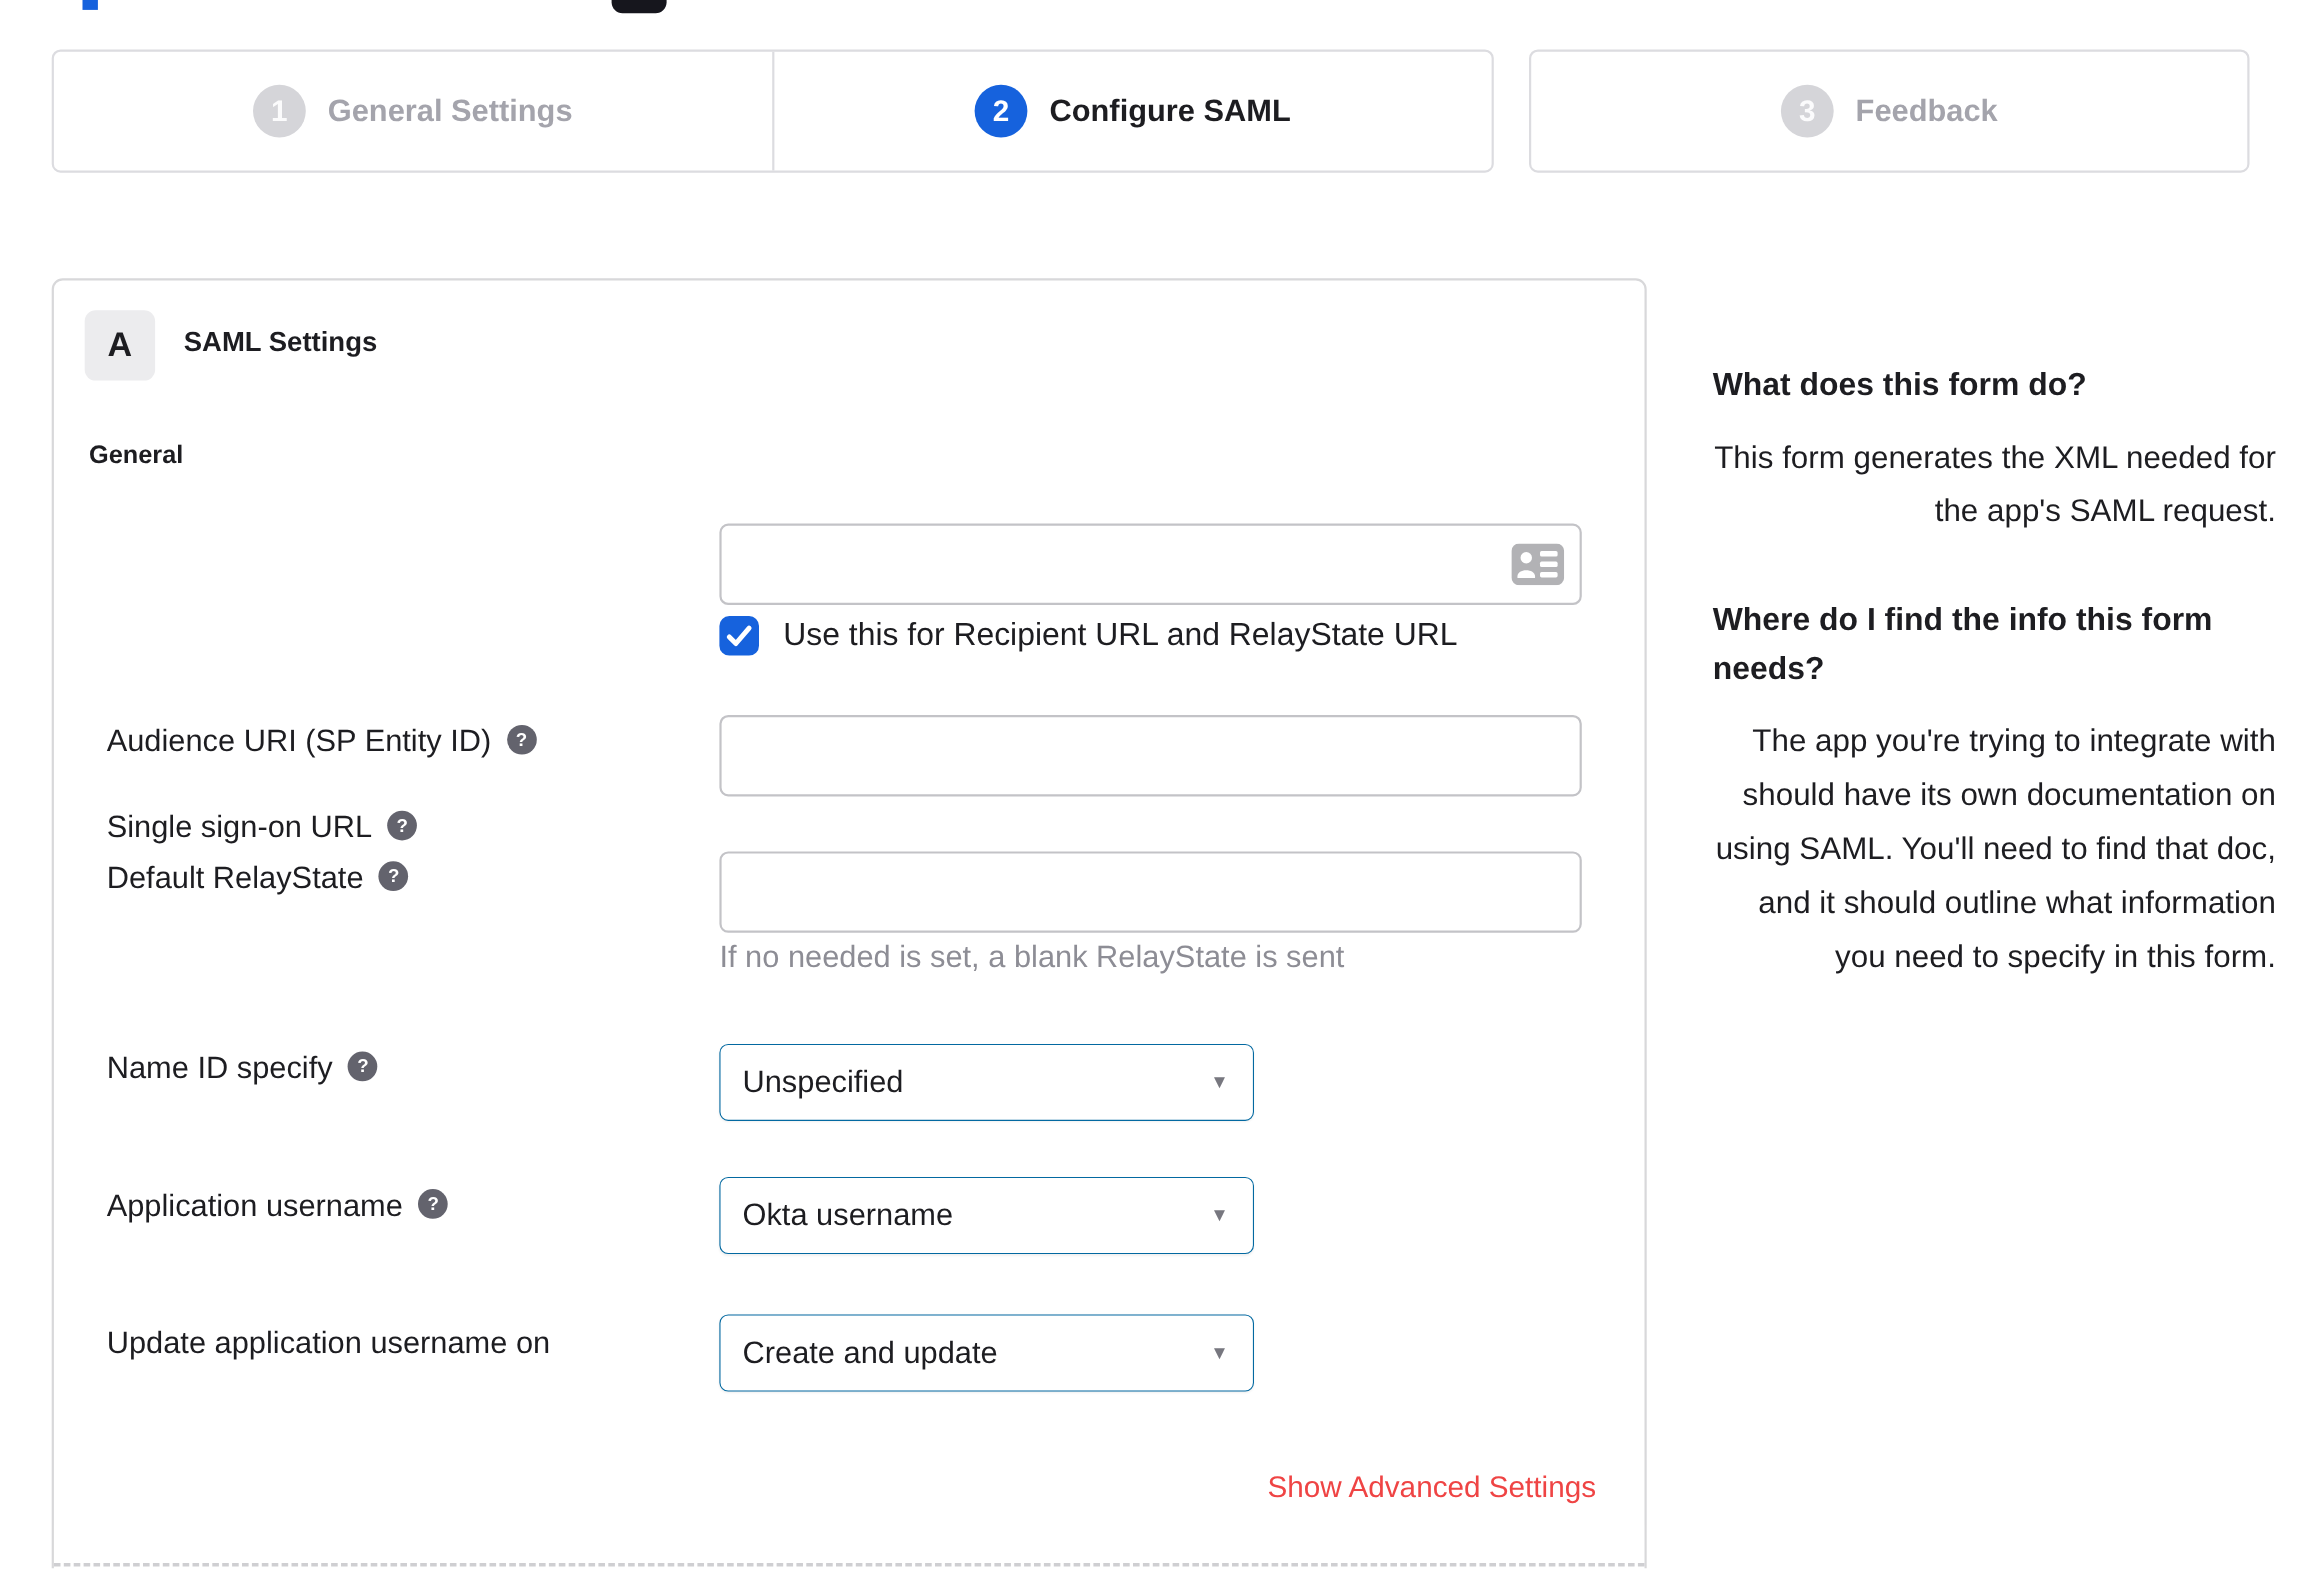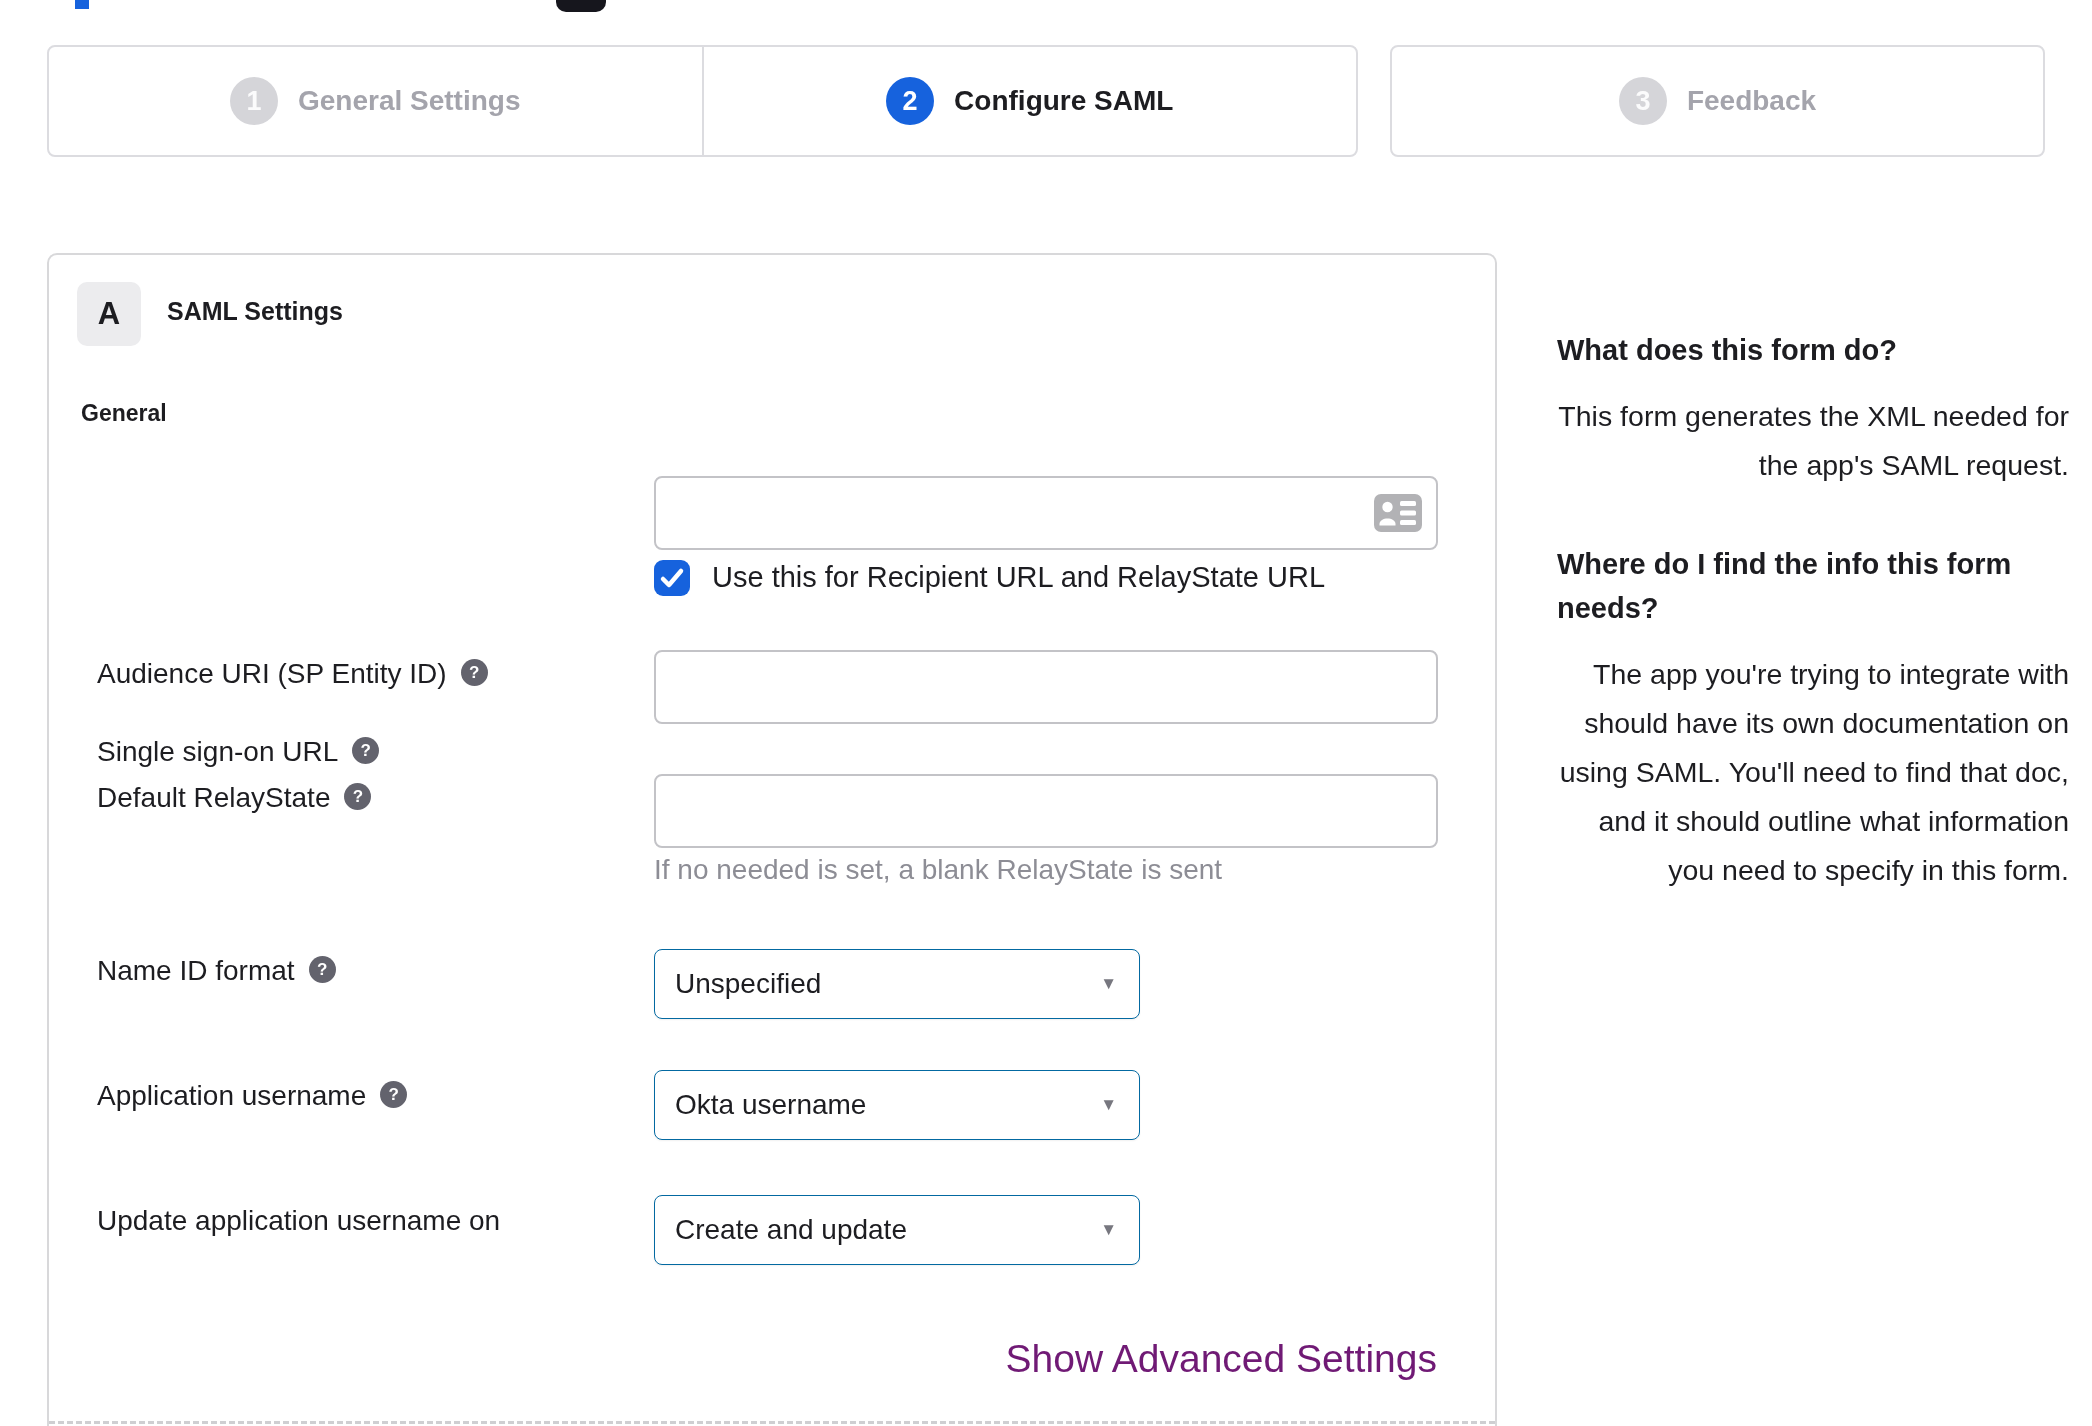--- a/index.html
+++ b/index.html
@@ -51,21 +51,21 @@
   .checkbox-label { position:absolute; left:663px; font-size:29px; color:#1d1d21; white-space:nowrap; }
 
   .hint { position:absolute; left:605px; font-size:28px; color:#8d8d95; white-space:nowrap; }
 
   .select { position:absolute; left:605px; width:486px; height:70px; background:#fff;
     border:1px solid #0369a1; border-radius:8px; display:flex; align-items:center;
     padding:0 20px; font-size:28px; color:#1d1d21; box-shadow:0 1px 2px rgba(0,0,0,0.06); }
   .select .caret { position:absolute; right:22px; top:50%; transform:translateY(-50%);
     font-size:17px; color:#77777f; }
 
-  .advanced-link { position:absolute; right:58px; top:1082px; font-size:39px; color:#701a75;
+  .advanced-link { position:absolute; right:44px; top:1082px; font-size:27px; color:#ef4444;
     text-decoration:none; white-space:nowrap; }
   .dashed-divider { position:absolute; left:0; right:0; top:1166px; border-top:3px dashed #cfcfd2; }
 
   
   .sidebar { position:absolute; left:1533px; top:328px; width:512px;margin-left:24px; }
   .sidebar h3 { font-size:29px; font-weight:bold; color:#1d1d21; line-height:44px; }
   .sidebar h3.second { margin-top:52px; width:480px; }
   .sidebar p { margin-top:20px; font-size:28.5px; color:#1d1d21; line-height:49px;text-align:right; }
 </style>
 </head>
@@ -123,21 +123,21 @@
     </div>
     <input class="text-input" style="top: 395px;" type="text" value="">
 
     <div class="field-label" style="top:527px;">
       <span>Default RelayState</span><span class="help-icon">?</span>
     </div>
     <input class="text-input" style="top: 519px;" type="text" value="">
     <div class="hint" style="top:599px;">If no needed is set, a blank RelayState is sent</div>
 
     <div class="field-label" style="top:700px;">
-      <span>Name ID format</span><span class="help-icon">?</span>
+      <span>Name ID specify</span><span class="help-icon">?</span>
     </div>
     <div class="select" style="top:694px;">
       <span>Unspecified</span>
       <span class="caret">▼</span>
     </div>
 
     <div class="field-label" style="top:825px;">
       <span>Application username</span><span class="help-icon">?</span>
     </div>
     <div class="select" style="top:815px;">

